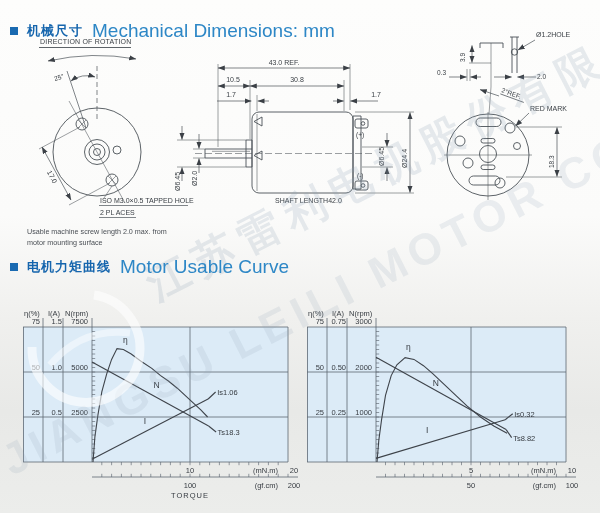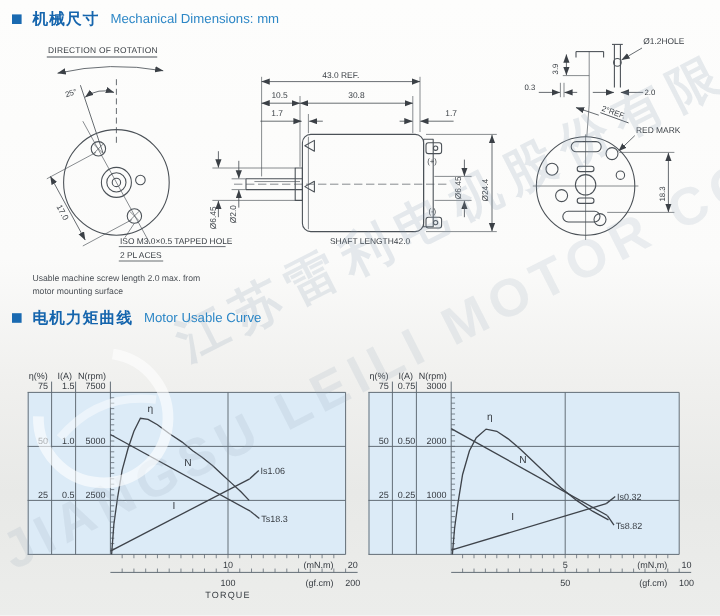--- a/index.html
+++ b/index.html
@@ -4,21 +4,21 @@
 <style>
   html,body{margin:0;padding:0;}
   body{
     width:600px;height:513px;position:relative;overflow:hidden;
     background:linear-gradient(180deg,#fdfdfc 0%,#fbfbfa 42%,#f0f0ee 62%,#e8e9e7 80%,#ecedeb 100%);
     font-family:"Liberation Sans",sans-serif;
   }
   .sec-header{position:absolute;left:10px;display:flex;align-items:center;gap:9px;z-index:4;}
   .bullet{width:8px;height:8px;background:#1a6ab1;flex:0 0 auto;}
   .sec-zh{color:#1565ad;font-size:13px;font-weight:bold;letter-spacing:1px;}
-  .sec-en{color:#2d87c6;font-size:11px;}
+  .sec-en{color:#2d87c6;font-size:19px;}
   #drawings{position:absolute;left:0;top:0;z-index:1;}
   #drawings text{font-size:7px;fill:#3b4046;}
   #drawings text.f65{font-size:6.5px;}
   #drawings text.note{fill:#4a4f55;font-size:7.2px;}
   .dln{stroke:#4b5157;stroke-width:0.9;fill:none;stroke-linejoin:round;}
   .dim{stroke:#4b5157;stroke-width:0.7;fill:none;}
   .thin{stroke-width:0.55;}
   .chart{position:absolute;z-index:1;}
   .chart svg{overflow:visible;display:block;}
   .plotfill{fill:#dcebf7;stroke:none;}
@@ -29,21 +29,21 @@
   .ct.sp{letter-spacing:1px;}
   .curve{stroke:#3e434a;stroke-width:1.1;fill:none;}
   .wm{position:absolute;transform-origin:left center;white-space:nowrap;z-index:2;pointer-events:none;font-weight:bold;}
   .wm-cn{font-size:42px;letter-spacing:9px;color:rgba(140,158,180,0.20);}
   .wm-en{font-size:44px;letter-spacing:6px;color:rgba(150,165,185,0.17);}
   #swoosh{position:absolute;left:18px;top:285px;z-index:2;pointer-events:none;}
 </style>
 </head>
 <body>
 
-<div class="sec-header" style="top:7px">
+<div class="sec-header" style="top:20px">
   <span class="bullet"></span>
   <span class="sec-zh">机械尺寸</span>
   <span class="sec-en">Mechanical Dimensions: mm</span>
 </div>
 <div class="sec-header" style="top:256px">
   <span class="bullet"></span>
   <span class="sec-zh">电机力矩曲线</span>
   <span class="sec-en">Motor Usable Curve</span>
 </div>
 

